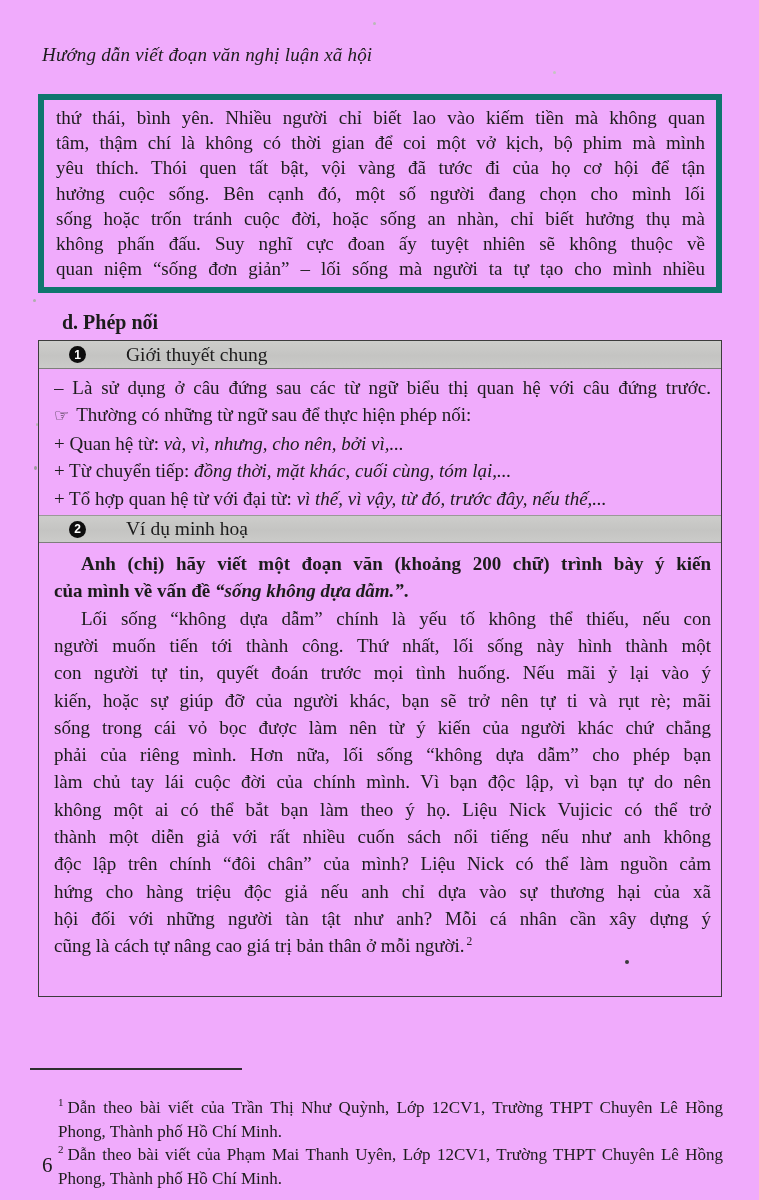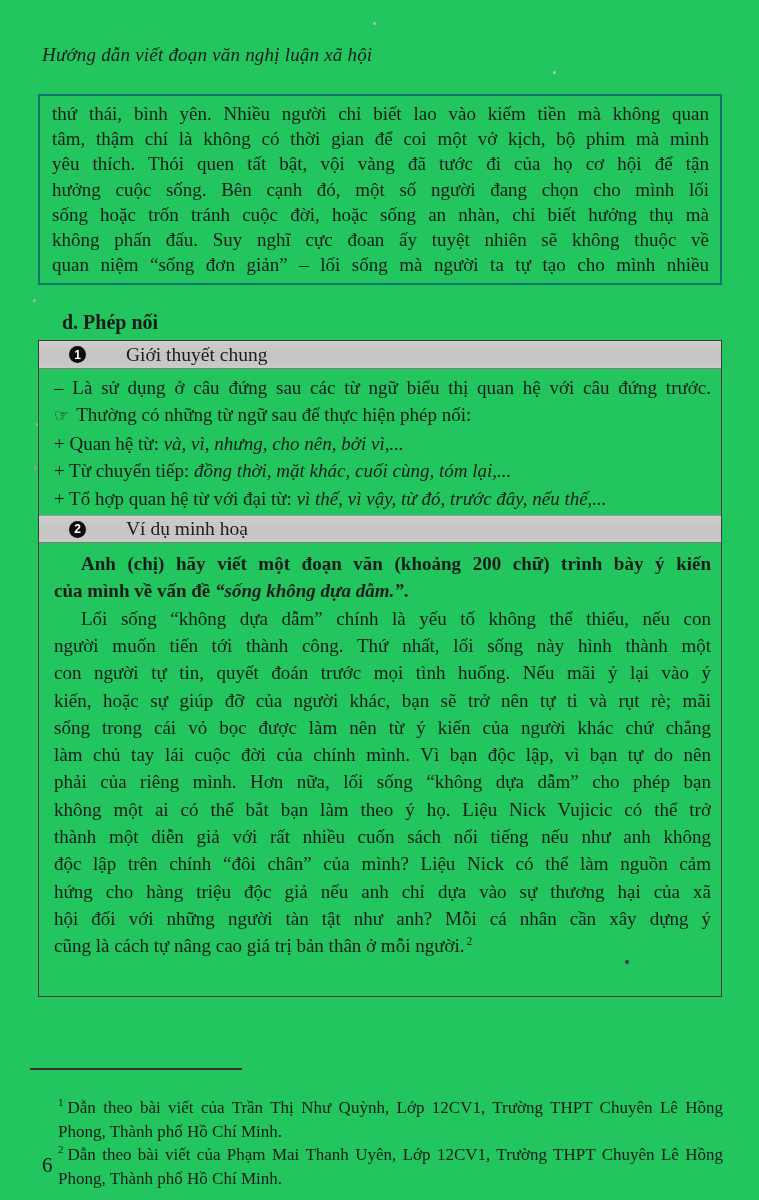--- a/index.html
+++ b/index.html
@@ -1,33 +1,33 @@
 <!DOCTYPE html>
 <html><head>
 <meta charset="utf-8">
 <style>
   * { margin:0; padding:0; box-sizing:border-box; }
   html,body { background:#e9e9e7; }
   .page {
     position:relative;
     width:759px; height:1200px;
     margin:0 auto;
-    background:#22c55e;
+    background:#f0abfc;
     color:#1c1c1c;
     font-family:"Liberation Serif","DejaVu Serif",serif;
     overflow:hidden;
   }
   .running-header {
     position:absolute; left:42px; top:44px;
     font-style:italic; font-size:19px; letter-spacing:0.2px;
   }
   
   .quote-box {
     position:absolute; left:38px; top:94px; width:684px;
-    border:2px solid #0f766e;
+    border:6px solid #0f766e;
     padding:5px 11px 6px 12px;
     font-size:19px; line-height:25.2px;
   }
   .jline { text-align:justify; text-align-last:justify; overflow:hidden; white-space:nowrap; }
   .jline.wrapok { white-space:normal; }
   .line  { text-align:left; overflow:hidden; white-space:nowrap; }
   sup.fnref { font-size:11.5px; vertical-align:super; line-height:0; margin-left:2px; }
   
   .section-heading {
     position:absolute; left:62px; top:311px;
@@ -123,22 +123,22 @@
     </div>
 
     <div class="part2-content">
       <div class="jline bold indent">Anh (chị) hãy viết một đoạn văn (khoảng 200 chữ) trình bày ý kiến</div>
       <div class="line bold"><span>của mình về vấn đề </span><span class="bi">“sống không dựa dẫm.”</span><span>.</span></div>
       <div class="jline indent">Lối sống “không dựa dẫm” chính là yếu tố không thể thiếu, nếu con</div>
       <div class="jline">người muốn tiến tới thành công. Thứ nhất, lối sống này hình thành một</div>
       <div class="jline">con người tự tin, quyết đoán trước mọi tình huống. Nếu mãi ỷ lại vào ý</div>
       <div class="jline">kiến, hoặc sự giúp đỡ của người khác, bạn sẽ trở nên tự ti và rụt rè; mãi</div>
       <div class="jline">sống trong cái vỏ bọc được làm nên từ ý kiến của người khác chứ chẳng</div>
+      <div class="jline">phải của riêng mình. Hơn nữa, lối sống “không dựa dẫm” cho phép bạn</div>
       <div class="jline">làm chủ tay lái cuộc đời của chính mình. Vì bạn độc lập, vì bạn tự do nên</div>
-      <div class="jline">phải của riêng mình. Hơn nữa, lối sống “không dựa dẫm” cho phép bạn</div>
       <div class="jline">không một ai có thể bắt bạn làm theo ý họ. Liệu Nick Vujicic có thể trở</div>
       <div class="jline">thành một diễn giả với rất nhiều cuốn sách nổi tiếng nếu như anh không</div>
       <div class="jline">độc lập trên chính “đôi chân” của mình? Liệu Nick có thể làm nguồn cảm</div>
       <div class="jline">hứng cho hàng triệu độc giả nếu anh chỉ dựa vào sự thương hại của xã</div>
       <div class="jline">hội đối với những người tàn tật như anh? Mỗi cá nhân cần xây dựng ý</div>
       <div class="line"><span>cũng là cách tự nâng cao giá trị bản thân ở mỗi người.</span><sup class="fnref">2</sup></div>
     </div>
 
   </div>
 

